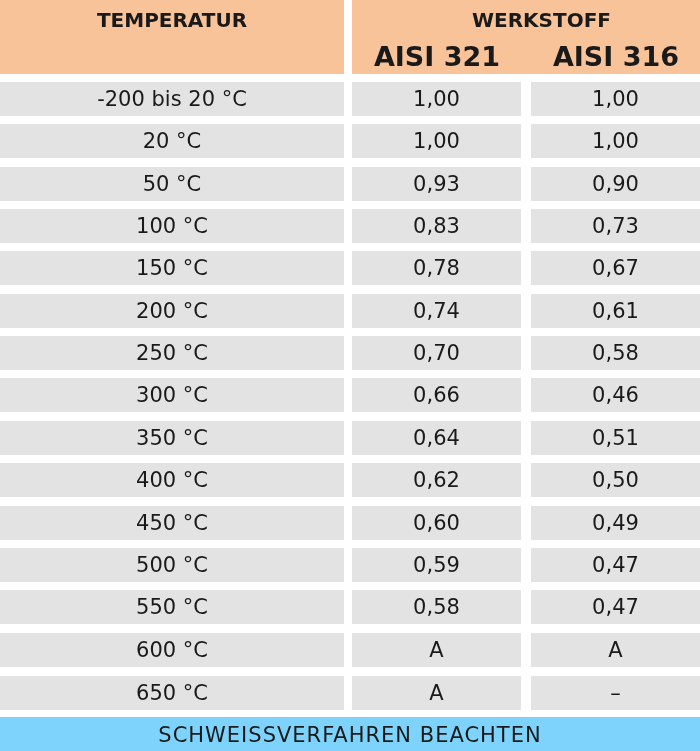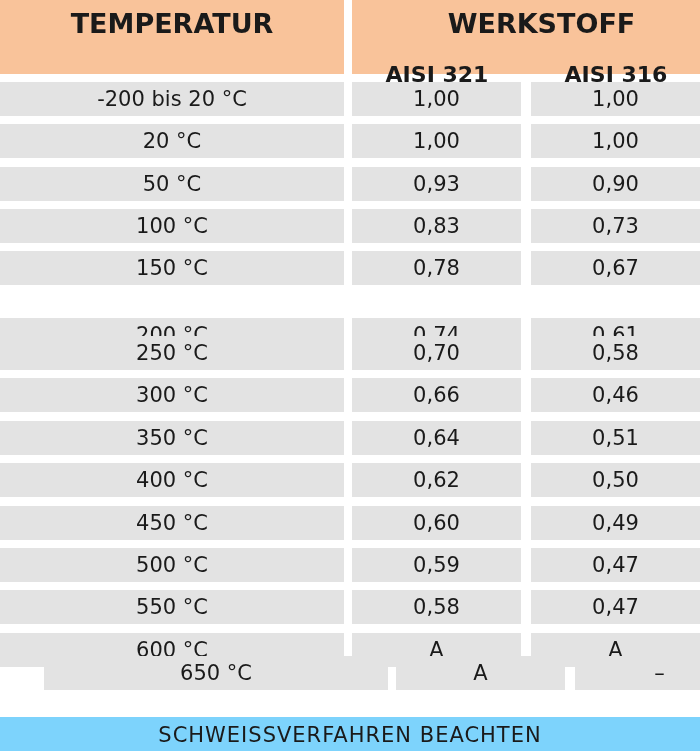--- a/index.html
+++ b/index.html
@@ -2,25 +2,25 @@
 <html><head>
 <meta charset="utf-8">
 <style>
   html, body { margin:0; padding:0; background:#ffffff; }
   body { width:700px; height:751px; position:relative; overflow:hidden;
          font-family:"DejaVu Sans", sans-serif; color:#1a1a1a; }
   .hdr { position:absolute; top:0; height:74px; background:#f9c39a; }
   .hdr-temp { left:0; width:344px; }
   .hdr-werk { left:352px; width:348px;padding-left:31px; }
   .hdr-title { position:absolute; left:0; right:0; text-align:center;
-               font-weight:bold; font-size:27px; letter-spacing:0; }
+               font-weight:bold; font-size:20px; letter-spacing:0; }
   .hdr-temp .hdr-title { top:8px; }
   .hdr-werk .hdr-title { top:8px; }
-  .hdr-sub { position:absolute; top:41px; font-weight:bold; font-size:22px;
-             text-align:center; width:170px;margin-top:21px; }
+  .hdr-sub { position:absolute; top:41px; font-weight:bold; font-size:27px;
+             text-align:center; width:170px; }
   .hdr-sub.s1 { left:0; }
   .hdr-sub.s2 { left:179px; }
   .rows { position:absolute; top:82px; left:0; width:700px; }
   .row { position:absolute; left:0; width:624px; height:34px; }
   .cell { position:absolute; top:0; height:34px; background:#e3e3e3;
           font-size:21px; line-height:34px; text-align:center; }
   .c-temp { left:0; width:344px; }
   .c-a { left:352px; width:169px; }
   .c-b { left:531px; width:169px; }
   .footer { position:absolute; left:0; top:717px; width:700px; height:34px;
@@ -58,21 +58,21 @@
     <div class="row" style="top: 127.05px;">
       <div class="cell c-temp">100 °C</div>
       <div class="cell c-a">0,83</div>
       <div class="cell c-b">0,73</div>
     </div>
     <div class="row" style="top: 169.4px;">
       <div class="cell c-temp">150 °C</div>
       <div class="cell c-a">0,78</div>
       <div class="cell c-b">0,67</div>
     </div>
-    <div class="row" style="top: 211.75px; margin-top: 24px;">
+    <div class="row" style="top: 211.75px;">
       <div class="cell c-temp">200 °C</div>
       <div class="cell c-a">0,74</div>
       <div class="cell c-b">0,61</div>
     </div>
     <div class="row" style="top: 254.1px;">
       <div class="cell c-temp">250 °C</div>
       <div class="cell c-a">0,70</div>
       <div class="cell c-b">0,58</div>
     </div>
     <div class="row" style="top: 296.45px;">
@@ -103,20 +103,20 @@
     <div class="row" style="top: 508.2px;">
       <div class="cell c-temp">550 °C</div>
       <div class="cell c-a">0,58</div>
       <div class="cell c-b">0,47</div>
     </div>
     <div class="row" style="top: 550.55px;">
       <div class="cell c-temp">600 °C</div>
       <div class="cell c-a">A</div>
       <div class="cell c-b">A</div>
     </div>
-    <div class="row" style="top: 574px; margin-left: 44px;">
+    <div class="row" style="top: 594px;">
       <div class="cell c-temp">650 °C</div>
       <div class="cell c-a">A</div>
       <div class="cell c-b">–</div>
     </div>
   </div>
 
 <div class="footer">SCHWEISSVERFAHREN BEACHTEN</div>
 
 </body></html>

